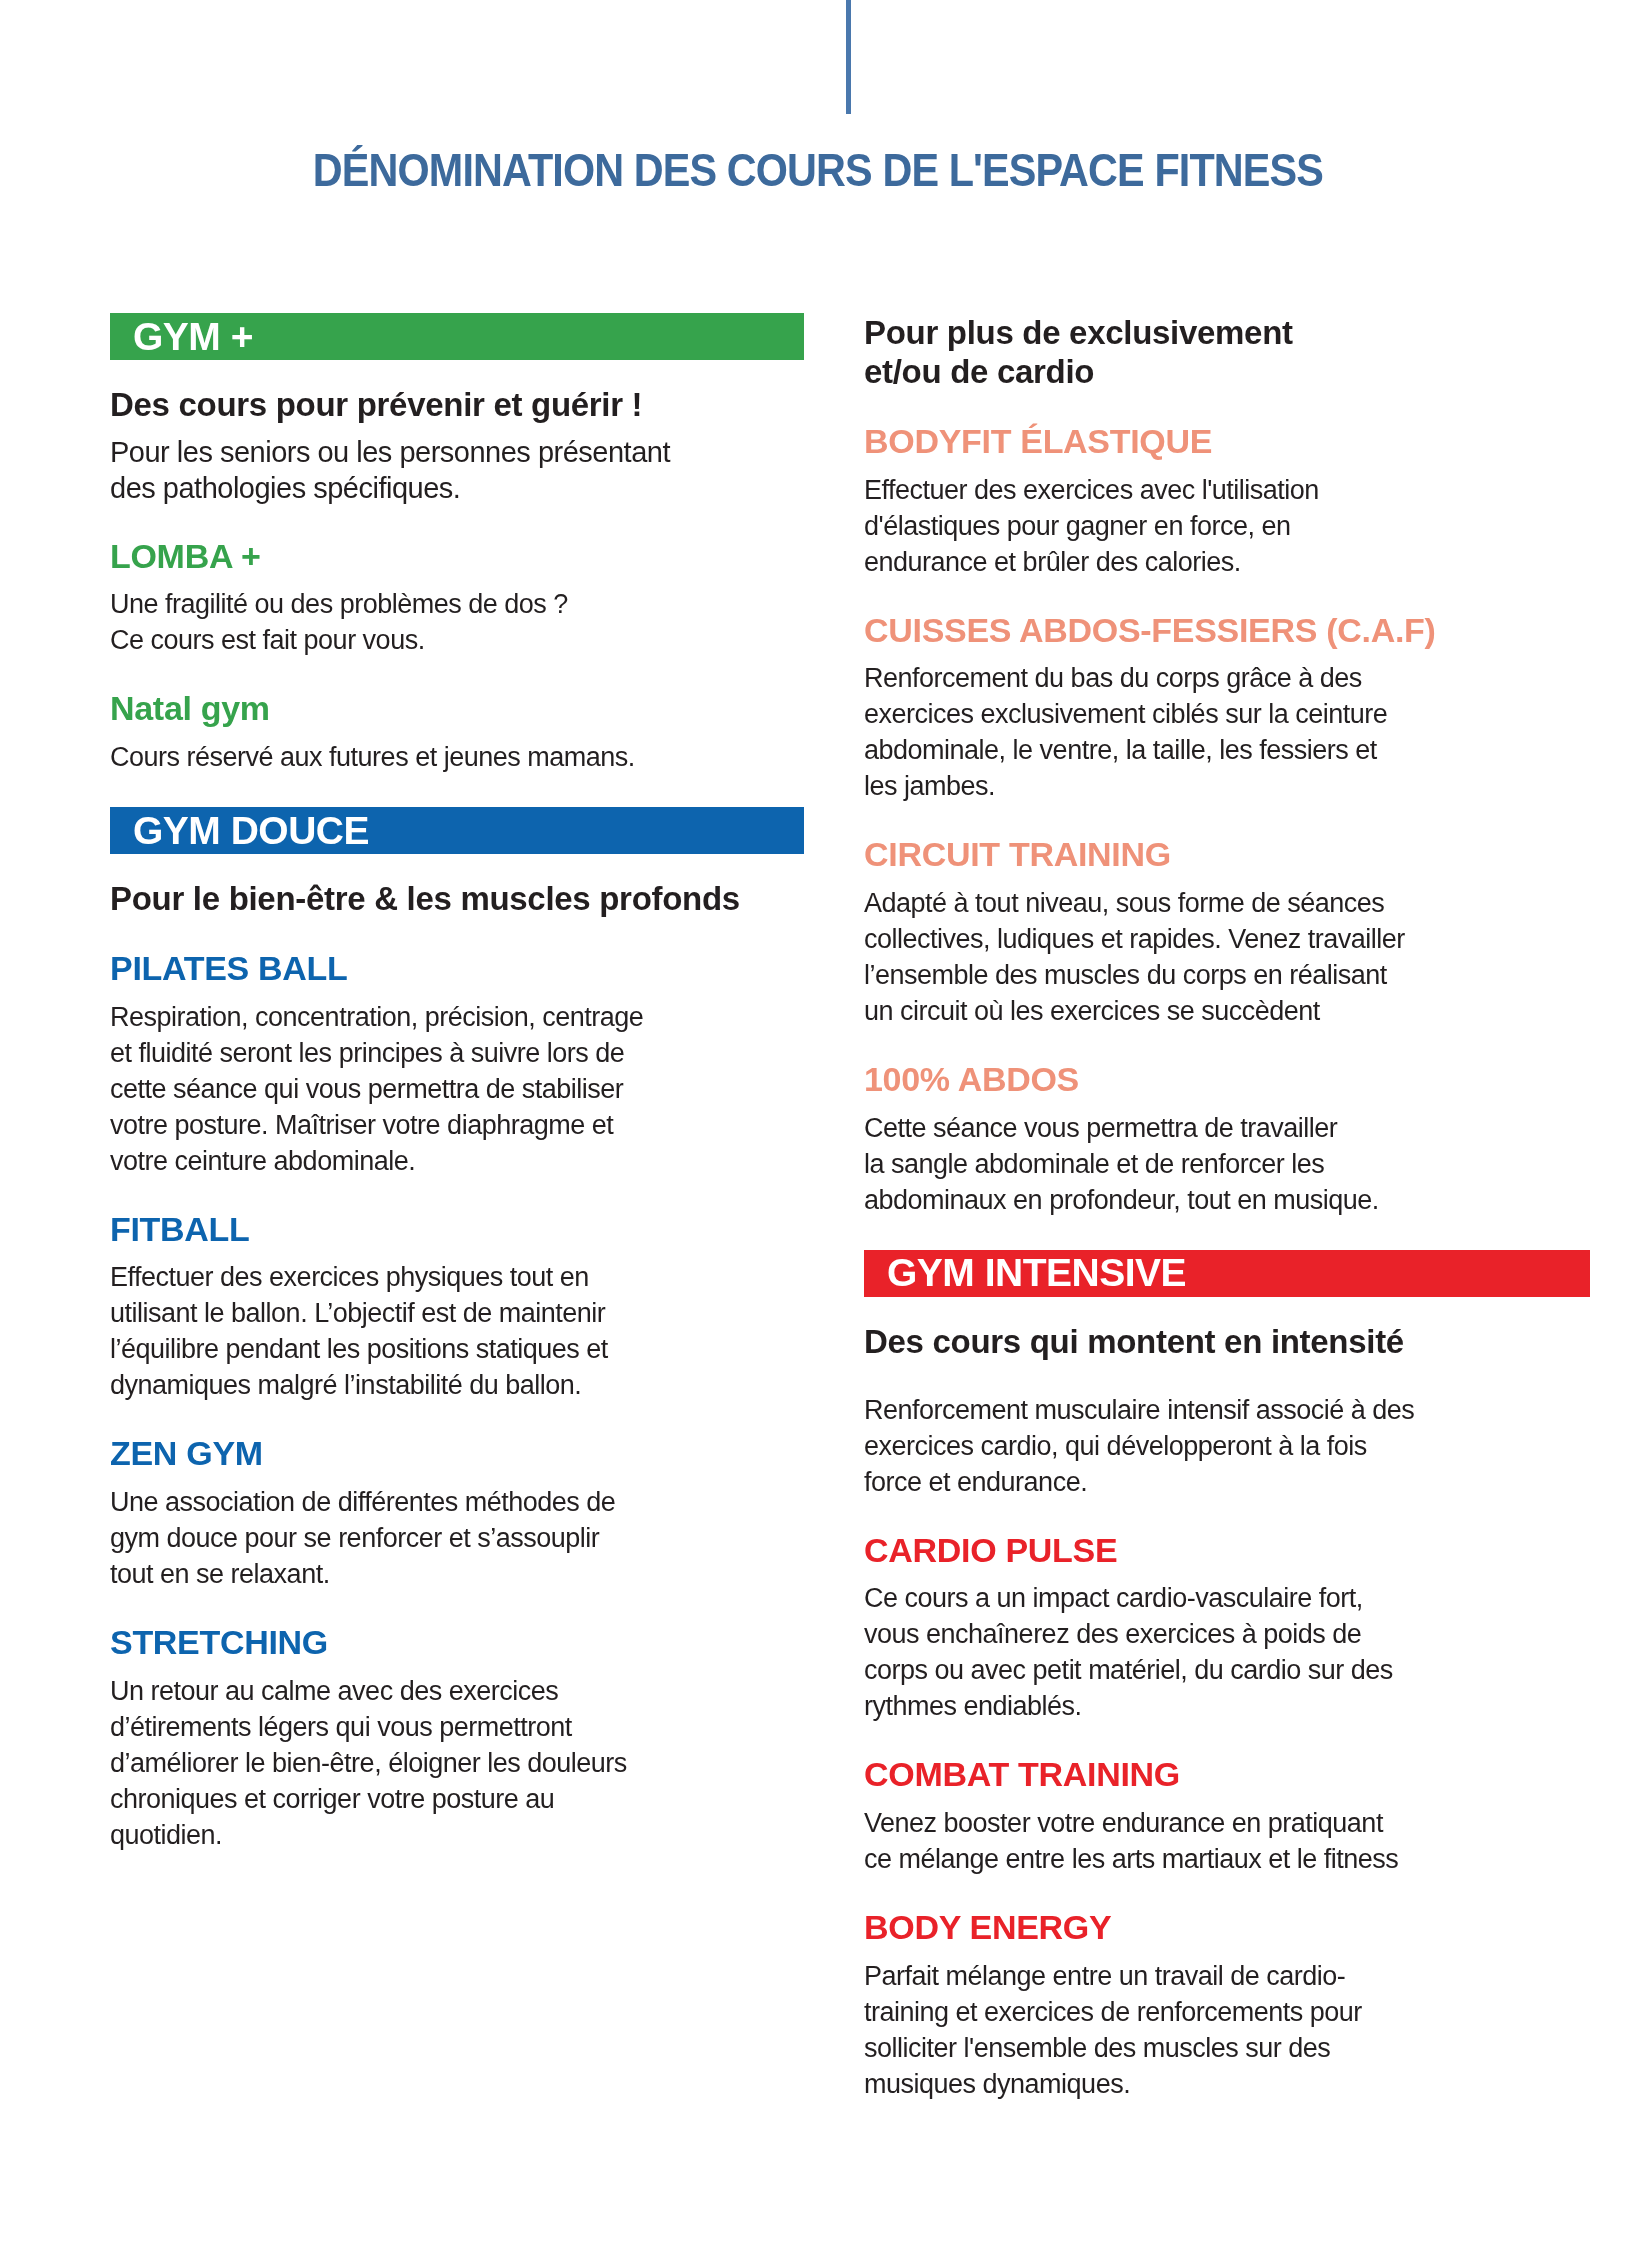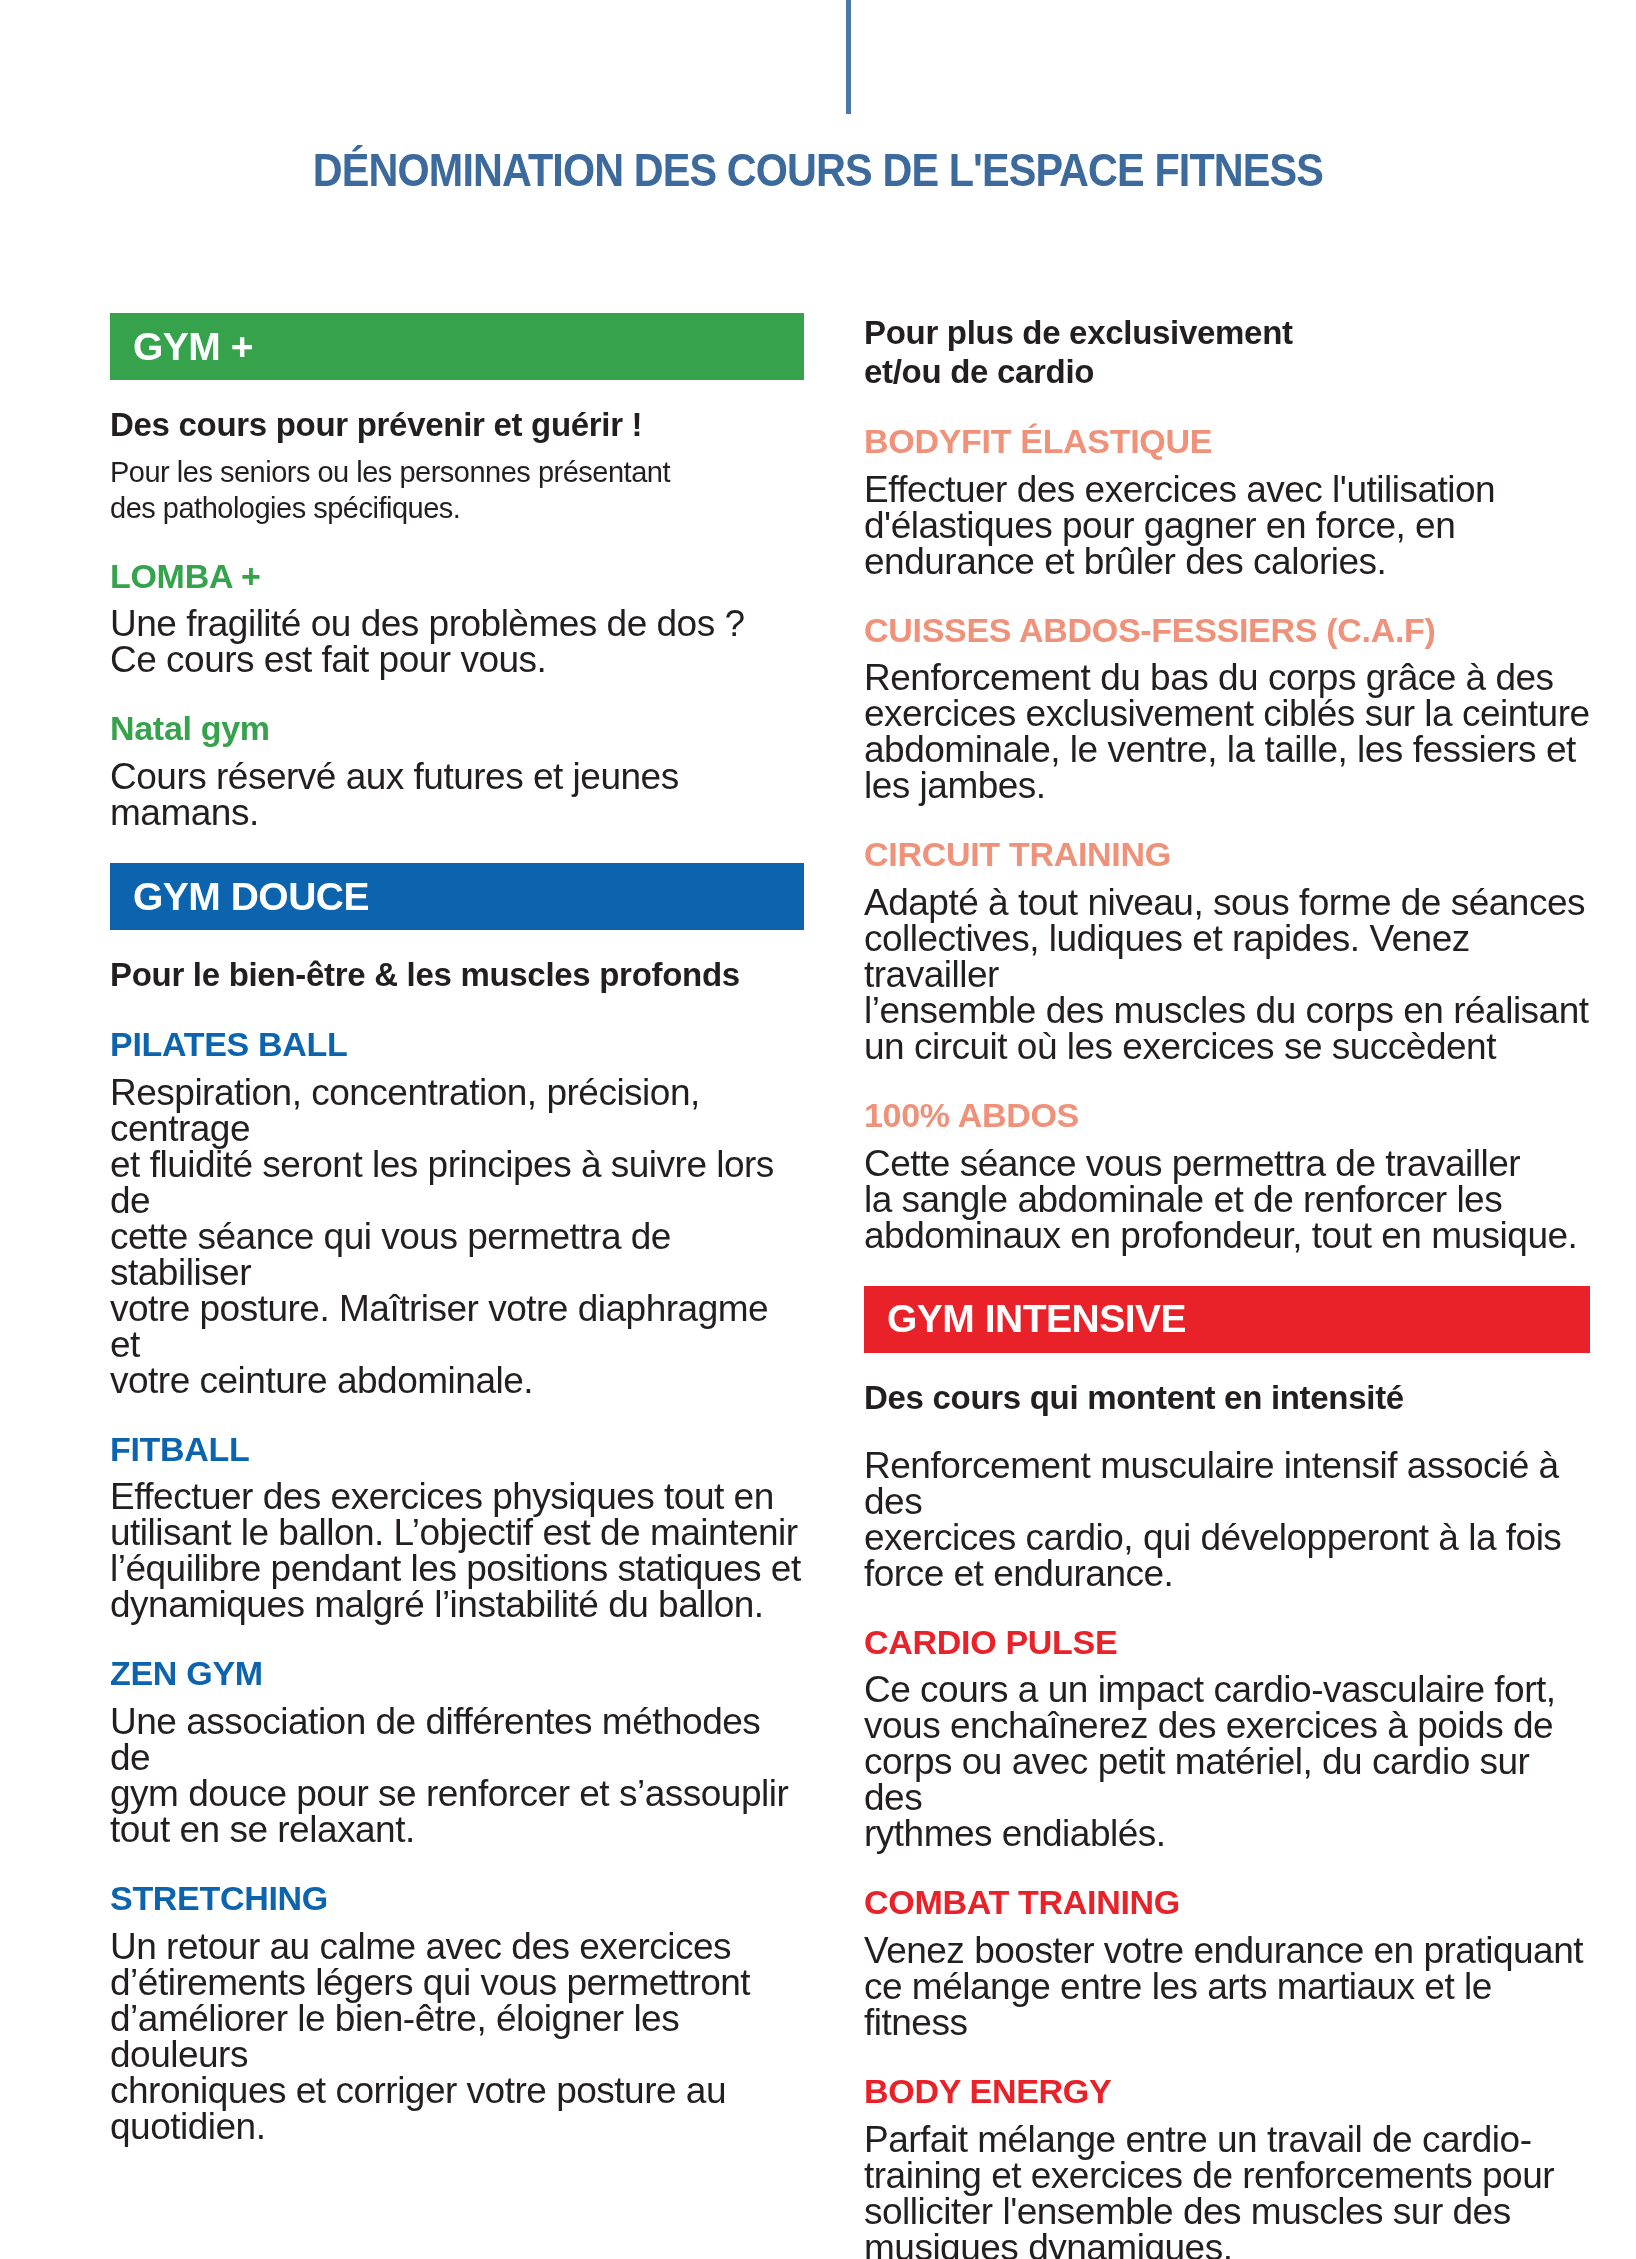--- a/index.html
+++ b/index.html
@@ -45,21 +45,21 @@
   
   .col {
     position: absolute;
     top: 313px;
   }
   .col-left  { left: 110px; width: 694px; }
   .col-right { left: 864px; width: 726px; }
 
   .section { margin: 0 0 32px 0; }
   .band {
-    height: 67px;
+    height: 47px;
     display: flex;
     align-items: center;
     padding-left: 23px;
     box-sizing: border-box;
     background: var(--accent);
     margin-bottom: 25px;
   }
   .band-label {
     color: #ffffff;
     font-weight: bold;
@@ -85,21 +85,21 @@
 
   .course { margin-top: 31px; }
   .course-name {
     font-size: 34px;
     font-weight: bold;
     line-height: 39px;
     color: var(--accent);
     letter-spacing: -0.3px;
   }
   .course-desc {
-    font-size: 37px;
+    font-size: 27px;
     line-height: 36px;
     margin-top: 10.7px;
     white-space: pre-line;
     letter-spacing: -0.5px;
   }
 </style>
 </head>
 <body>
 
 <div id="page">

